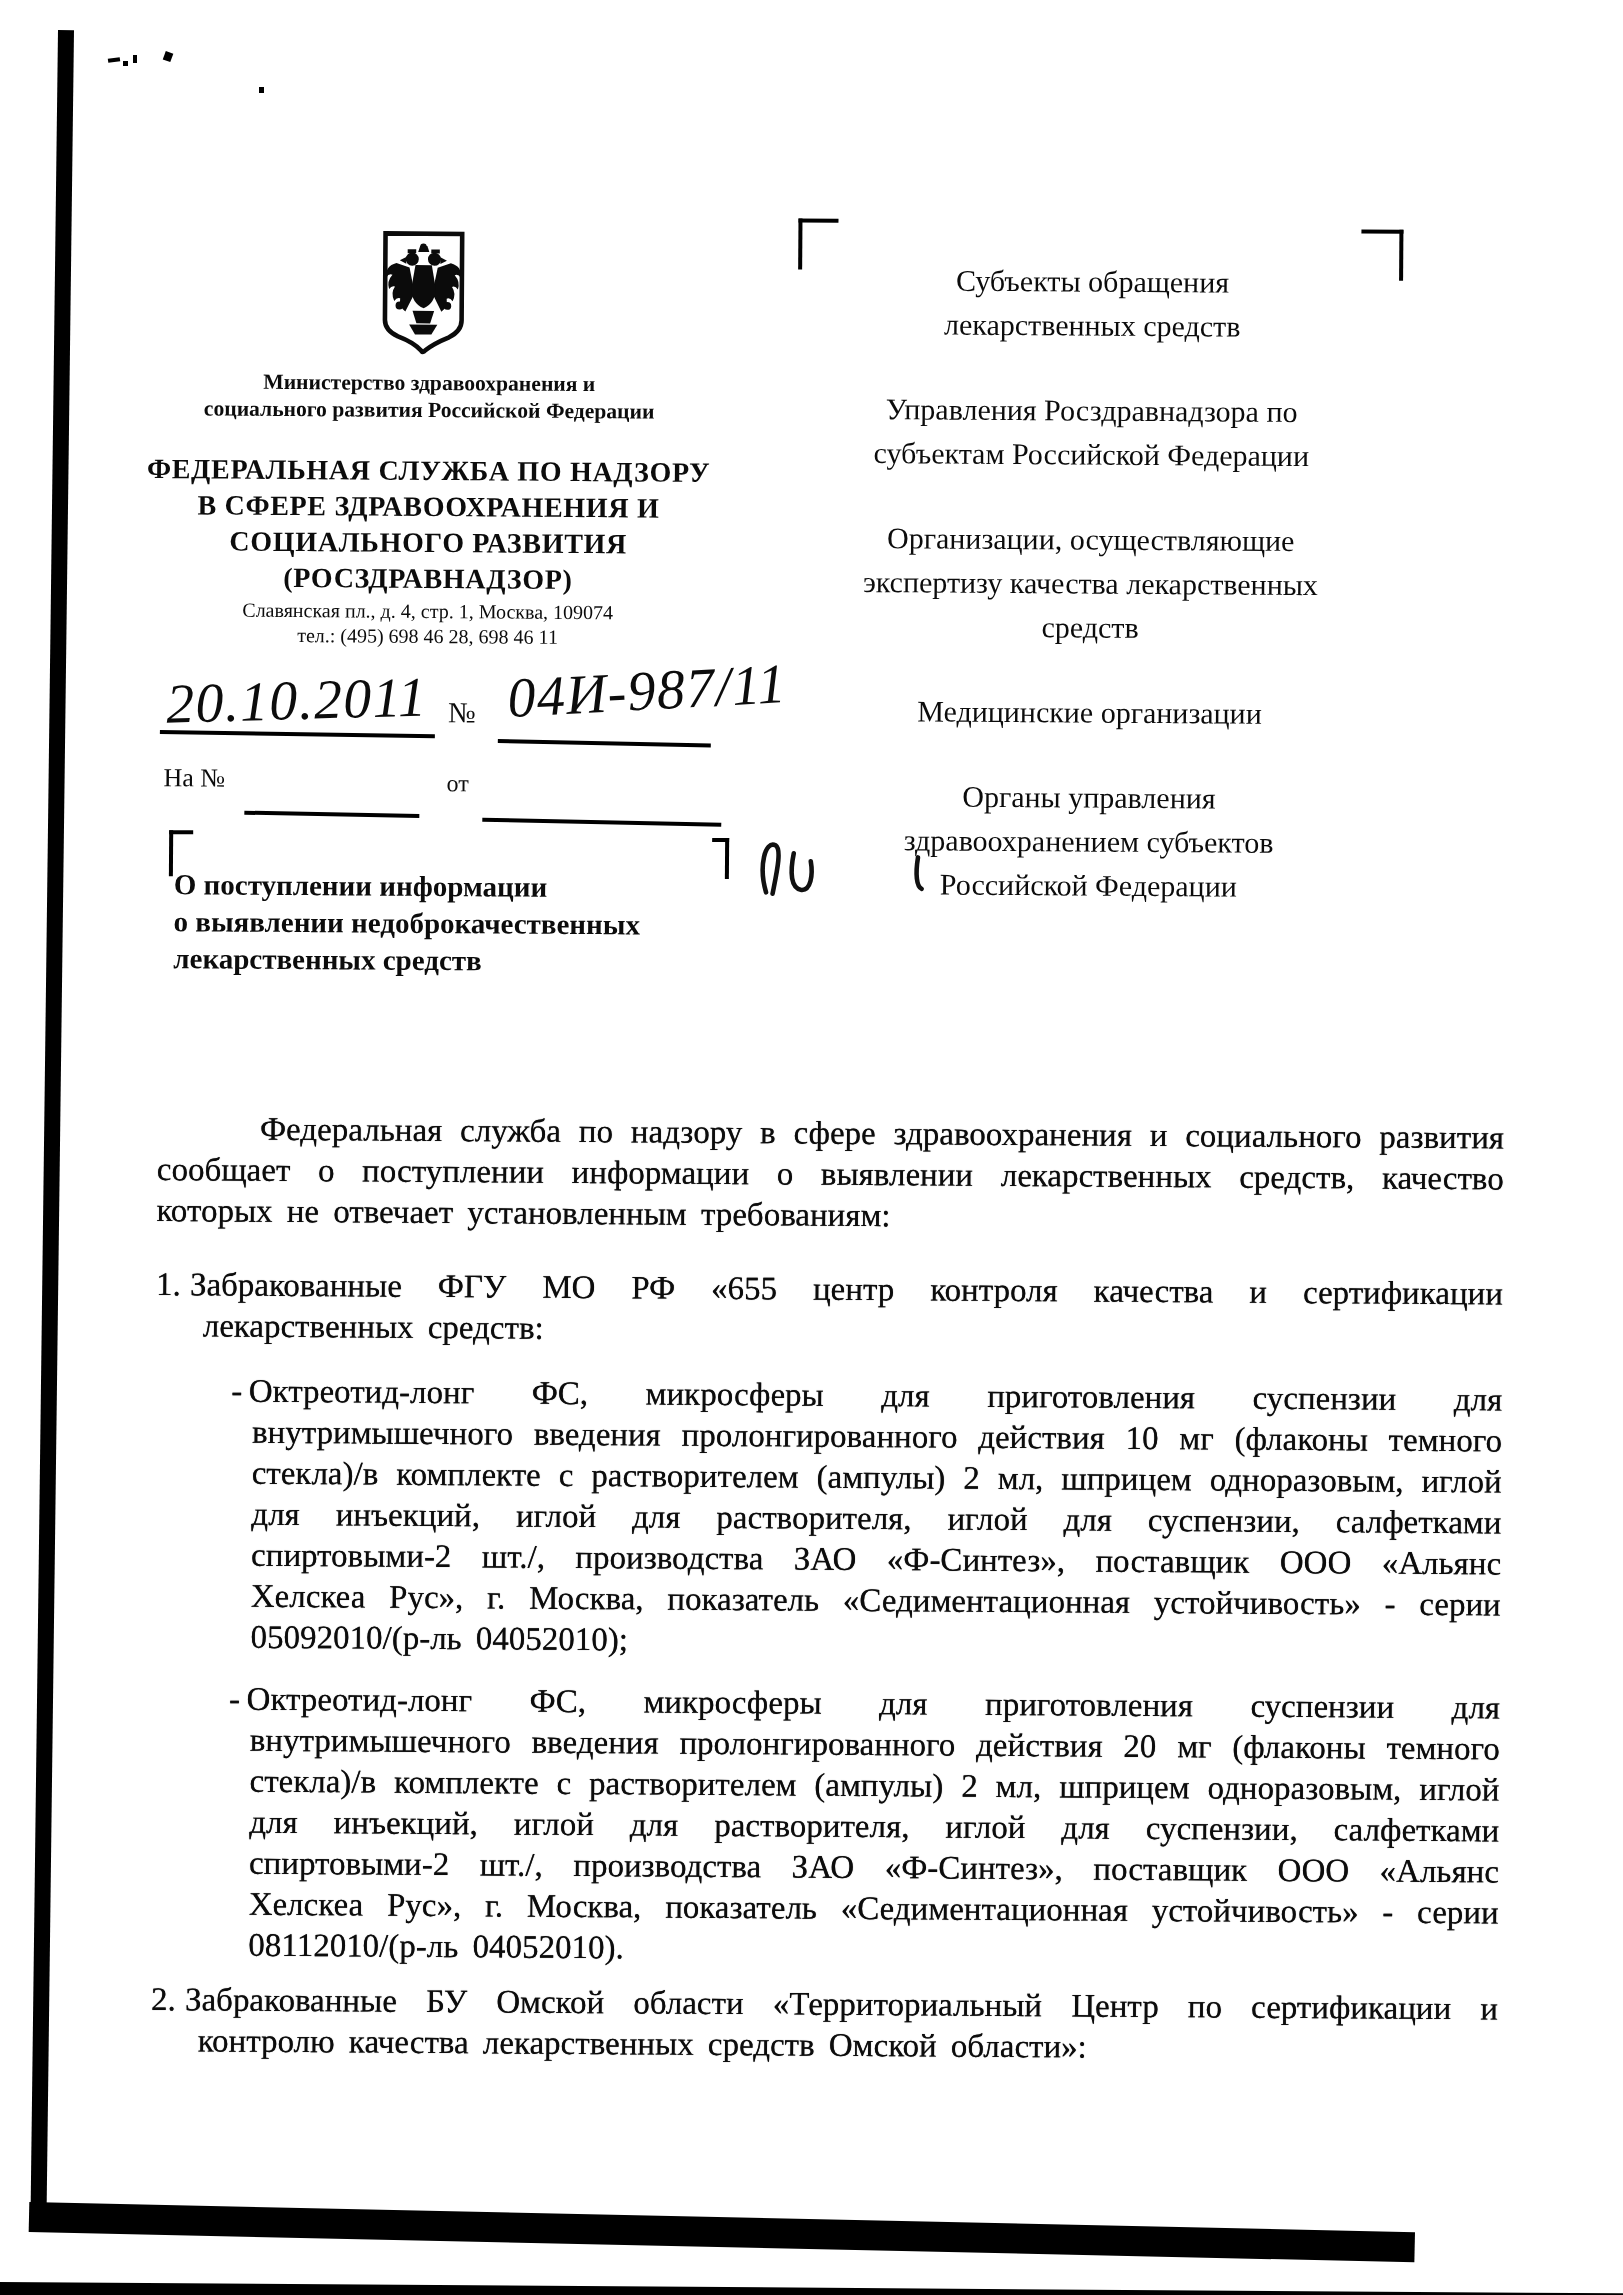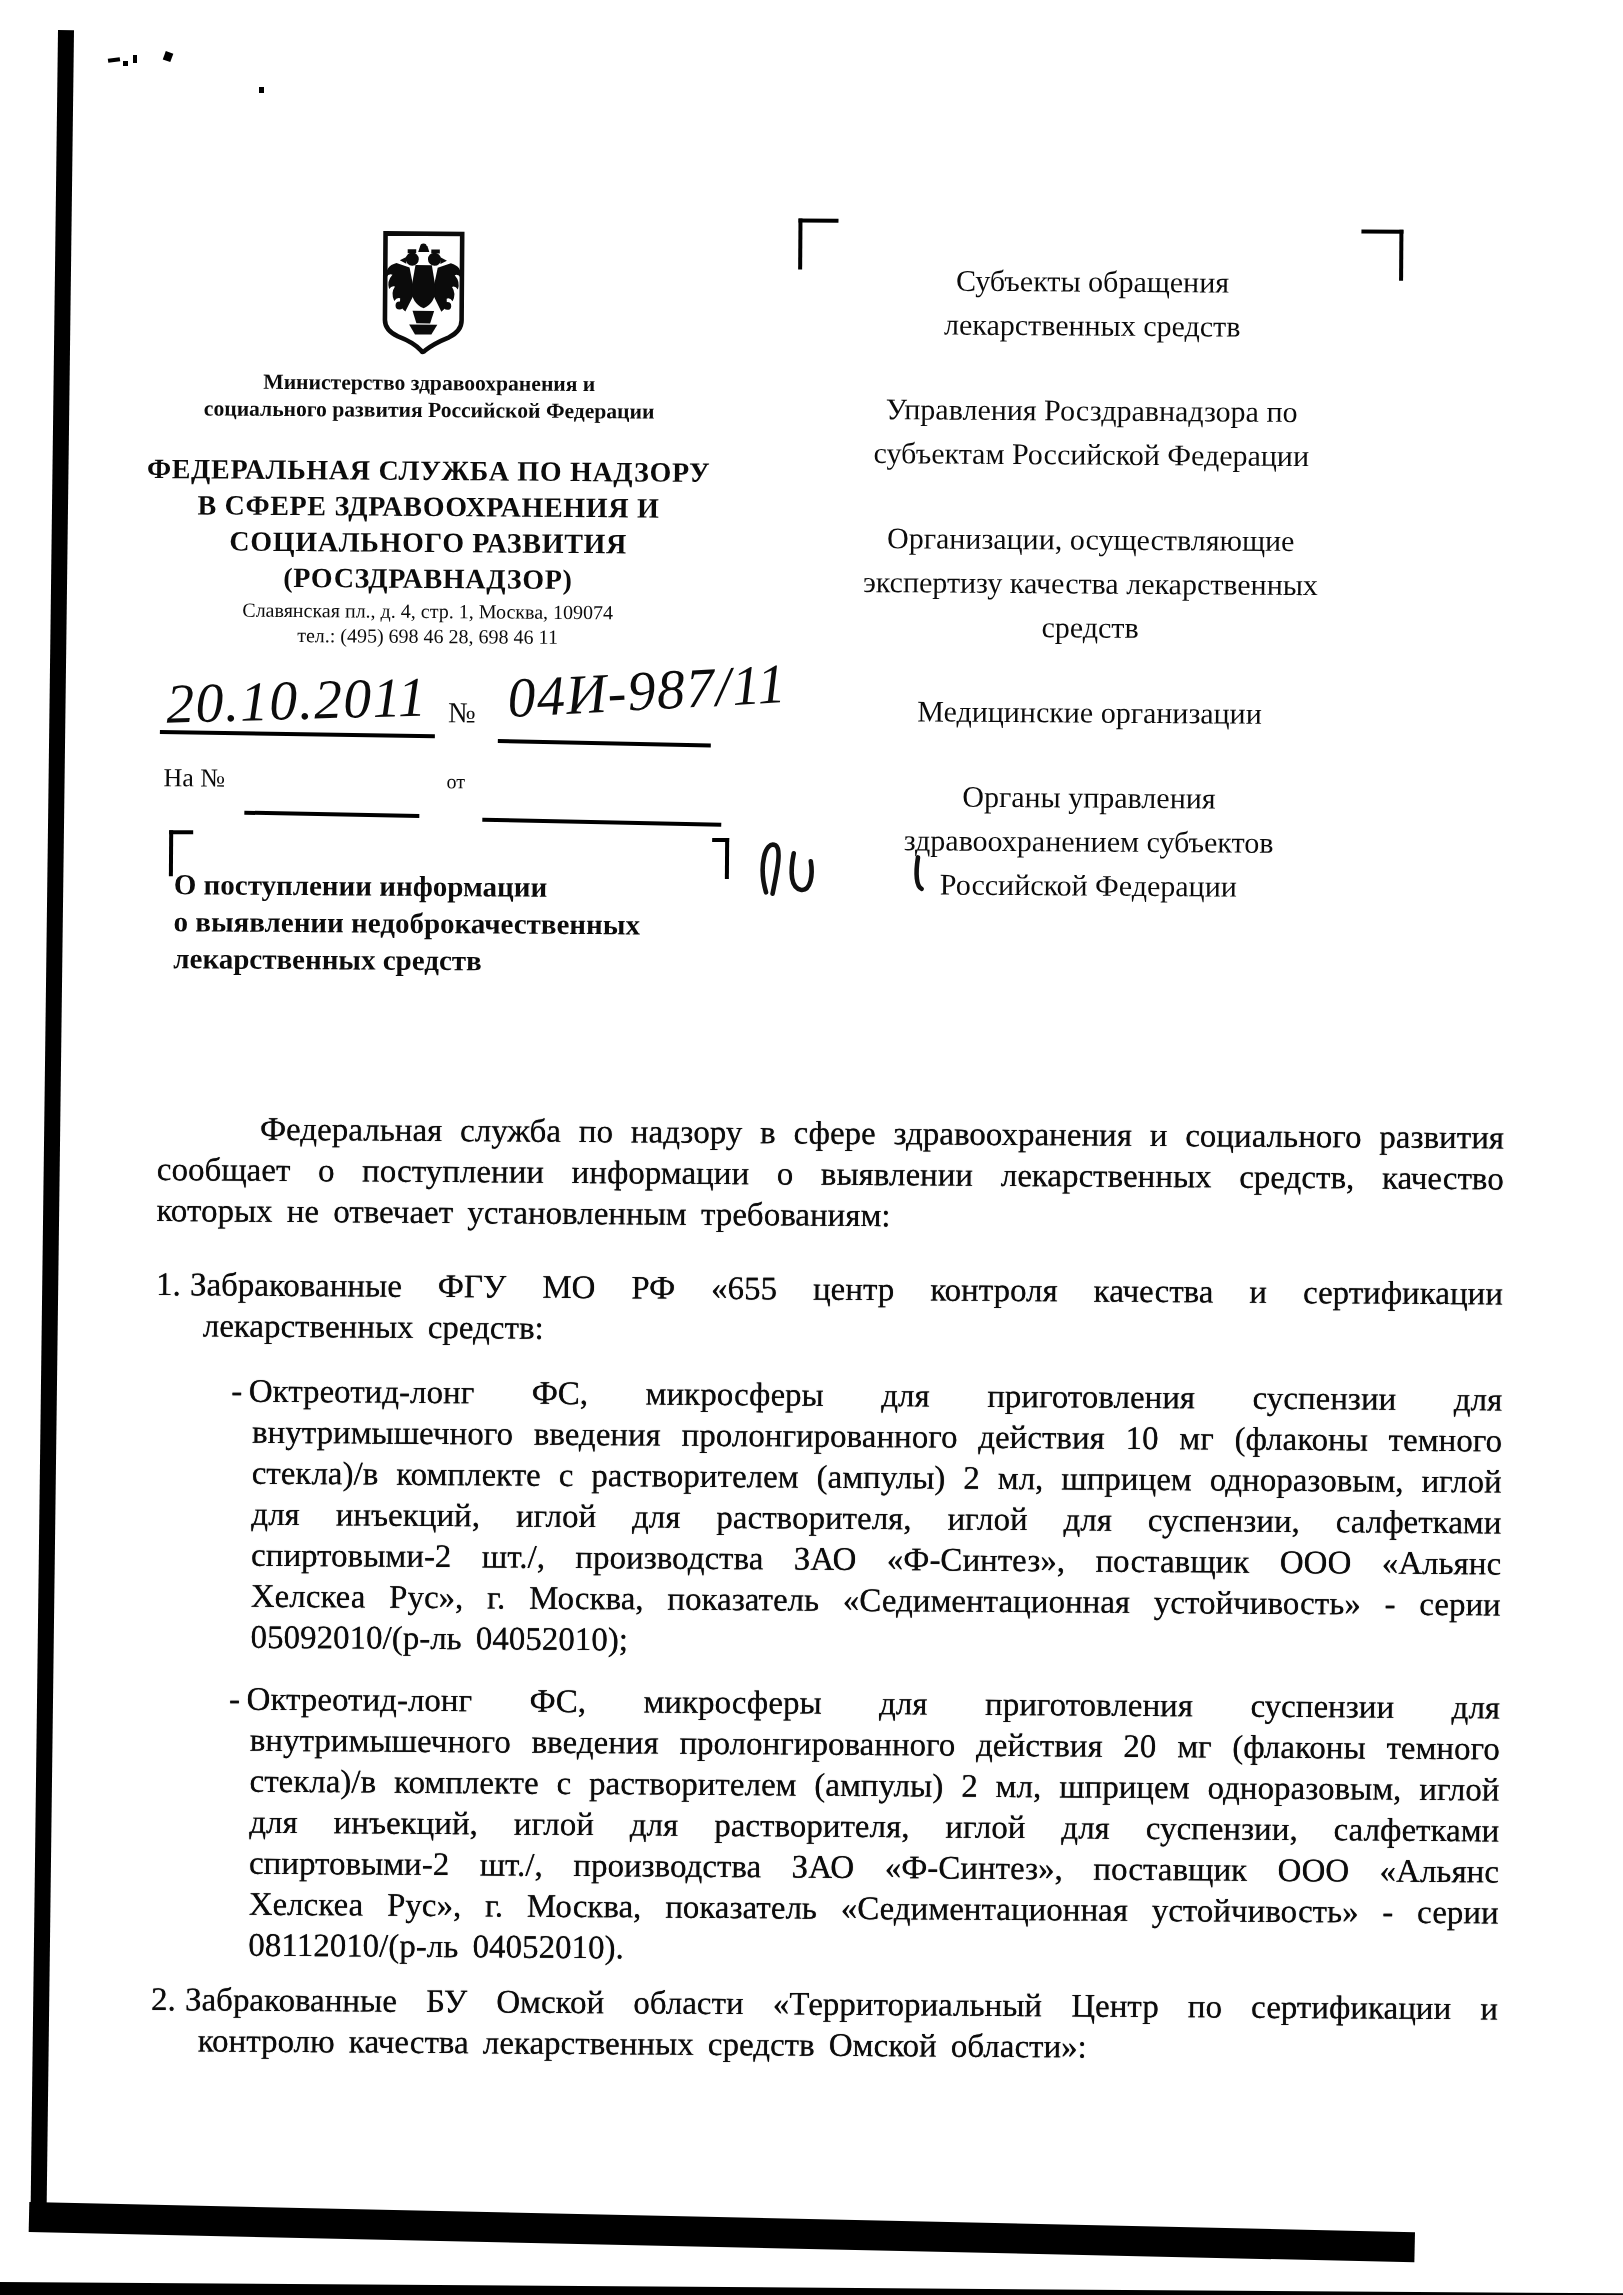--- a/index.html
+++ b/index.html
@@ -29,21 +29,21 @@
   .service{left:118px;top:450px;width:628px;font-weight:bold;font-size:28px;line-height:36px;letter-spacing:0.7px;}
   .addr{left:118px;top:596px;width:628px;font-size:20px;line-height:25px;}
   .emblem{left:378px;top:224px;width:95px;height:128px;}
   
   .hand{font-style:italic;font-size:56px;line-height:59px;letter-spacing:1.3px;
     font-family:"Liberation Serif","DejaVu Serif",serif;}
   .hand-date{left:171px;top:669px;transform:rotate(-2deg);}
   .hand-num{left:512px;top:657px;transform:rotate(-3.5deg);}
   .no-sign{left:453px;top:693px;font-size:29px;}
   .na-label{left:169px;top:762px;font-size:26px;}
-  .ot-label{left:452px;top:767px;font-size:20px;}
+  .ot-label{left:452px;top:767px;font-size:24px;}
   .uline{position:absolute;background:#000;height:3.9px;}
   .u1{left:165px;top:730px;width:275px;transform:rotate(0.5deg);}
   .u2{left:503px;top:737px;width:213px;transform:rotate(0.8deg);}
   .u3{left:250px;top:810px;width:175px;transform:rotate(0.7deg);}
   .u4{left:488px;top:816px;width:239px;transform:rotate(0.8deg);}
   
   .corn{position:absolute;}
   .corn.tl{border-top:4.6px solid #000;border-left:4.6px solid #000;}
   .corn.tr{border-top:4.6px solid #000;border-right:4.6px solid #000;}
   .c-r1{left:800px;top:213px;width:36px;height:47px;}

